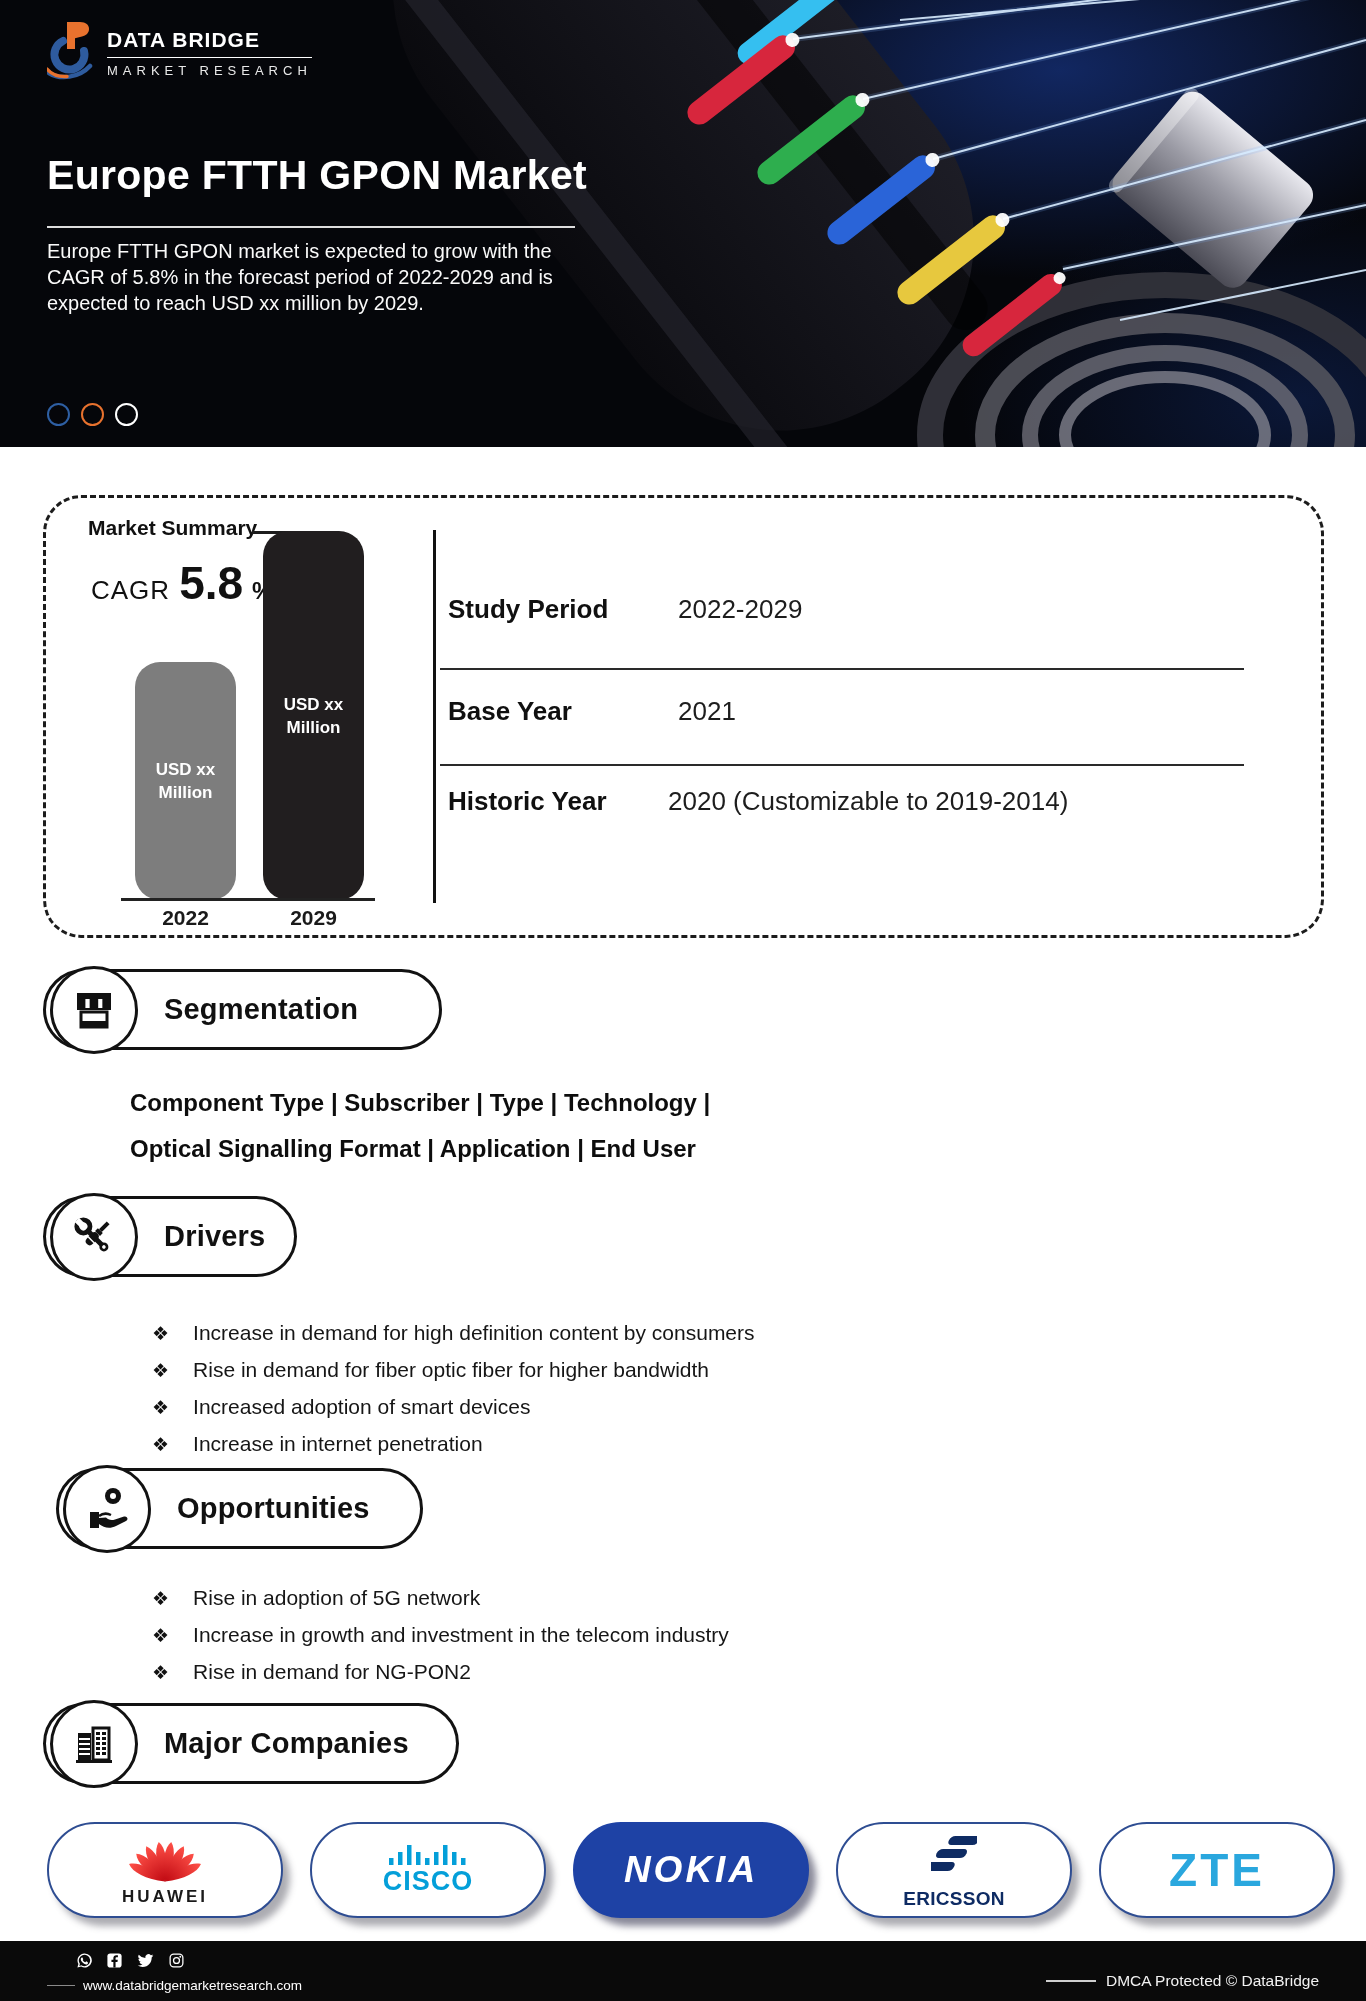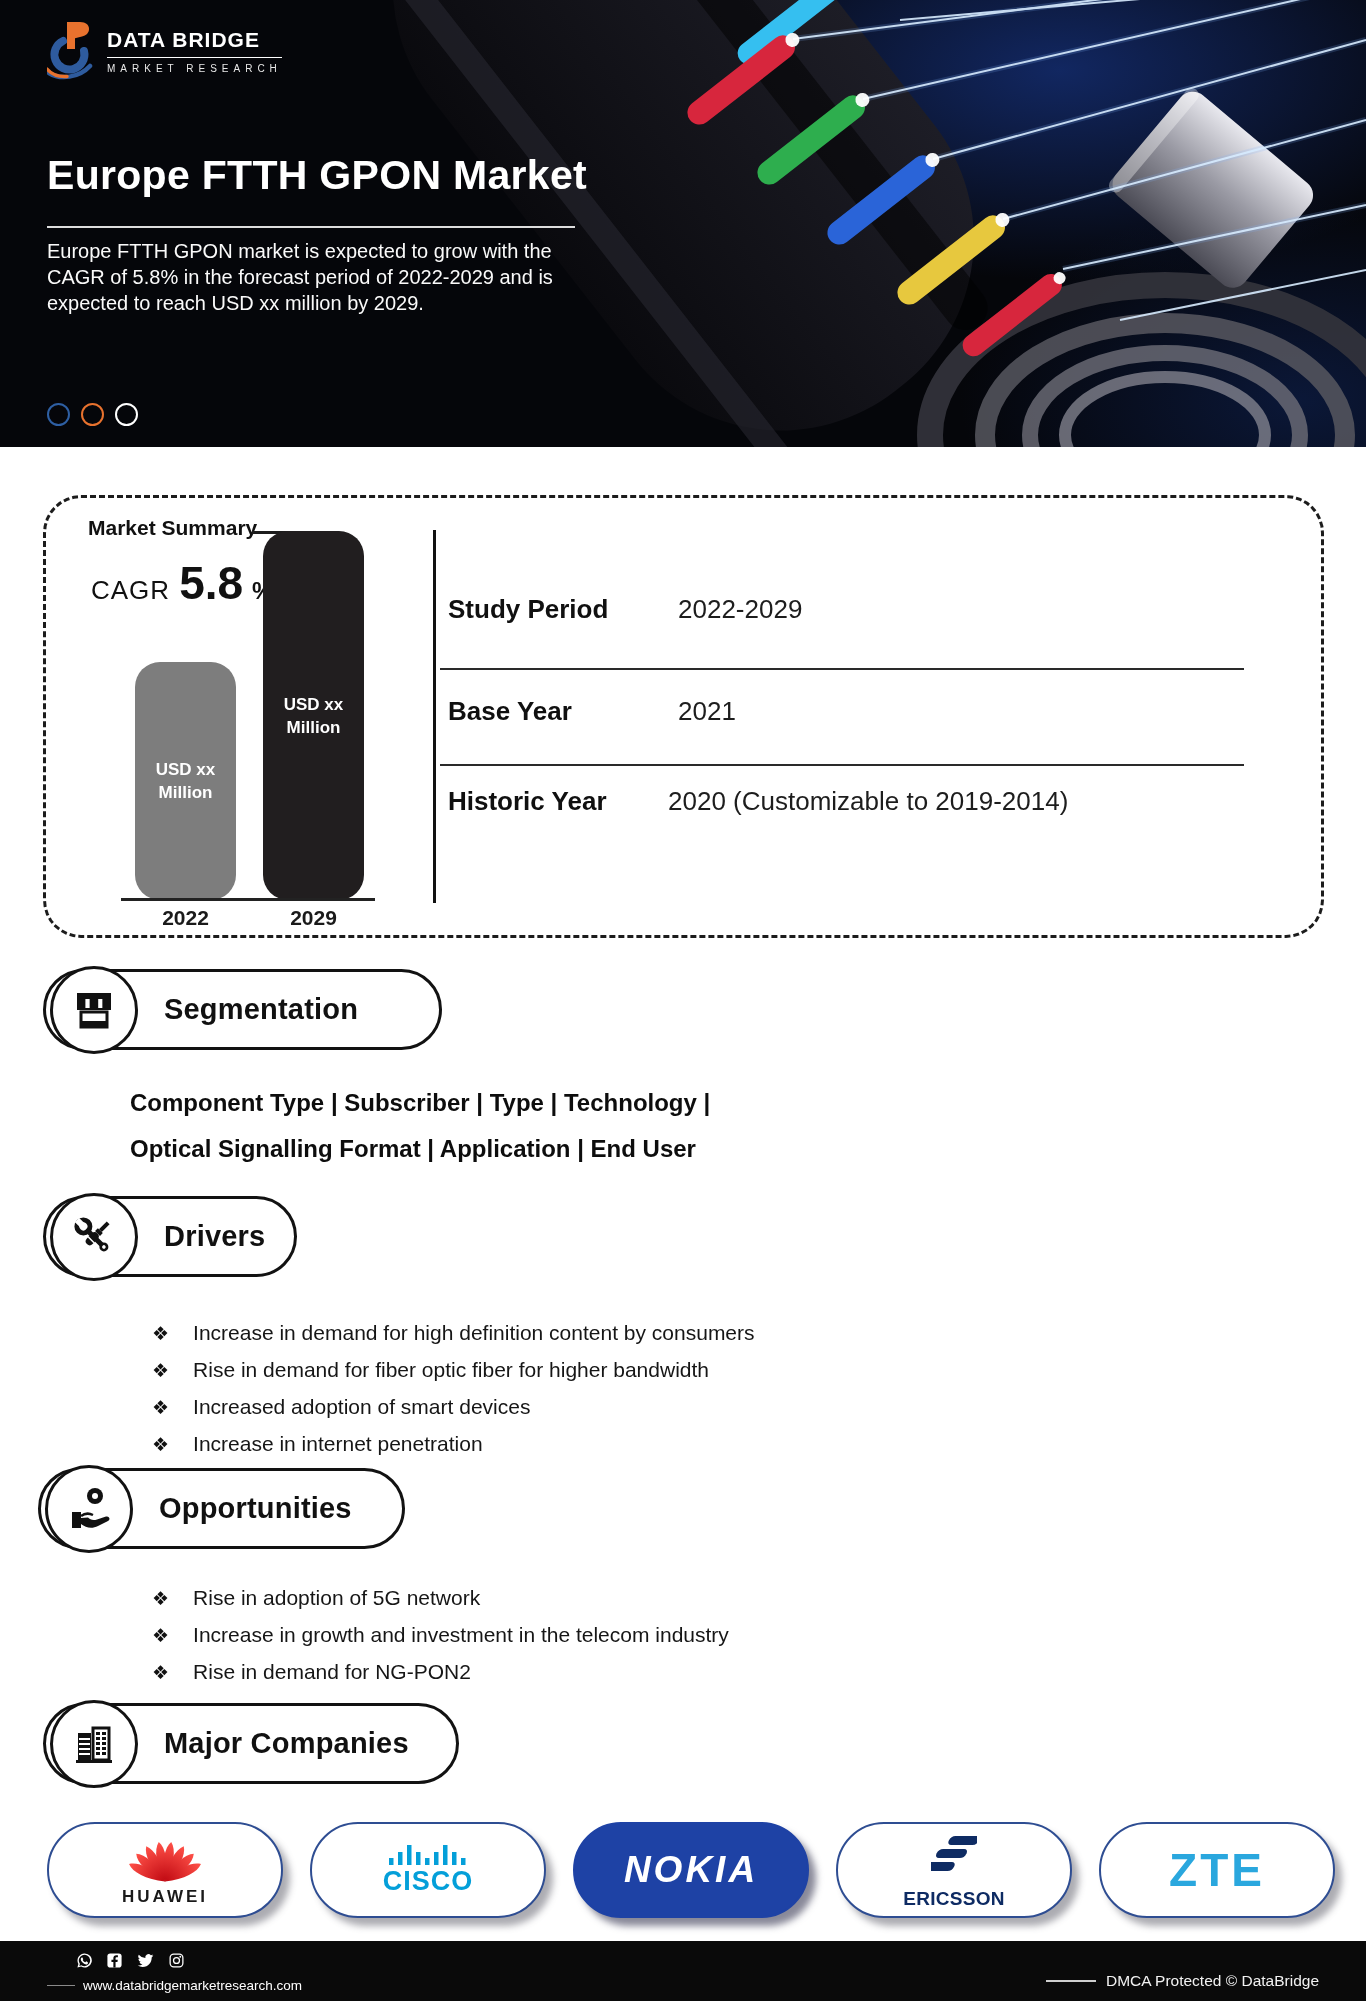--- a/index.html
+++ b/index.html
@@ -8,21 +8,21 @@
 
   
   .hero{position:absolute;left:0;top:0;width:1366px;height:447px;background:#05060a;overflow:hidden;}
   .cable{position:absolute;left:0;top:0;z-index:0;}
   .hero-content{position:absolute;left:0;top:0;width:100%;height:100%;z-index:1;}
   .logo{position:absolute;left:47px;top:20px;display:flex;align-items:flex-start;}
   .logo-mark{flex:0 0 auto;}
   .logo-text{margin-left:12px;margin-top:8px;}
   .logo-brand{color:#fff;font-size:21px;font-weight:700;letter-spacing:1px;
               border-bottom:1px solid #fff;padding-bottom:5px;}
-  .logo-tag{color:#e9e9e9;font-size:10px;letter-spacing:5px;margin-top:5px;font-weight:400;text-align:right;}
+  .logo-tag{color:#e9e9e9;font-size:13px;letter-spacing:5px;margin-top:5px;font-weight:400;text-align:right;}
   .title{position:absolute;left:47px;top:152px;margin:0;color:#fff;font-size:41px;
          font-weight:800;letter-spacing:.3px;}
   .title-rule{position:absolute;left:47px;top:226px;width:528px;height:2px;background:#e9e9e9;opacity:.95;}
   .desc{position:absolute;left:47px;top:238px;width:566px;margin:0;color:#fafafa;
         font-size:20px;line-height:26px;font-weight:400;}
   .dots{position:absolute;left:47px;top:403px;display:flex;gap:11px;}
   .dot{width:23px;height:23px;border-radius:50%;border:2.5px solid #fff;box-sizing:border-box;}
   .dot-blue{border-color:#2e5fa3;}
   .dot-orange{border-color:#e8722e;}
   .dot-white{border-color:#ffffff;}
@@ -53,21 +53,21 @@
   .shr-1{top:170px;} .shr-2{top:266px;}
 
   
   .pill{position:absolute;height:81px;box-sizing:border-box;border:3px solid #121212;
         border-radius:60px;display:flex;align-items:center;background:#fff;}
   .pill-c{width:88px;height:88px;box-sizing:border-box;border:3px solid #121212;border-radius:50%;
           margin-left:4px;display:flex;align-items:center;justify-content:center;background:#fff;flex:0 0 auto;}
   .pill-t{font-size:29px;font-weight:800;margin-left:26px;letter-spacing:.2px;white-space:nowrap;}
   .pill-seg{left:43px;top:969px;width:399px;}
   .pill-drv{left:43px;top:1196px;width:254px;}
-  .pill-opp{left:38px;top:1468px;width:367px;}
+  .pill-opp{left:56px;top:1468px;width:367px;}
   .pill-cmp{left:43px;top:1703px;width:416px;}
 
   .seg-lines{position:absolute;left:130px;top:1080px;font-size:24px;font-weight:700;line-height:46px;color:#0d0d0d;}
 
   .blist{position:absolute;margin:0;padding:0;list-style:none;}
   .blist li{font-size:21px;line-height:36px;color:#161616;display:flex;align-items:baseline;}
   .blt{font-size:19px;margin-right:24px;color:#111;}
   .blist-drv{left:152px;top:1315px;}
   .blist-opp{left:152px;top:1580px;}
 

